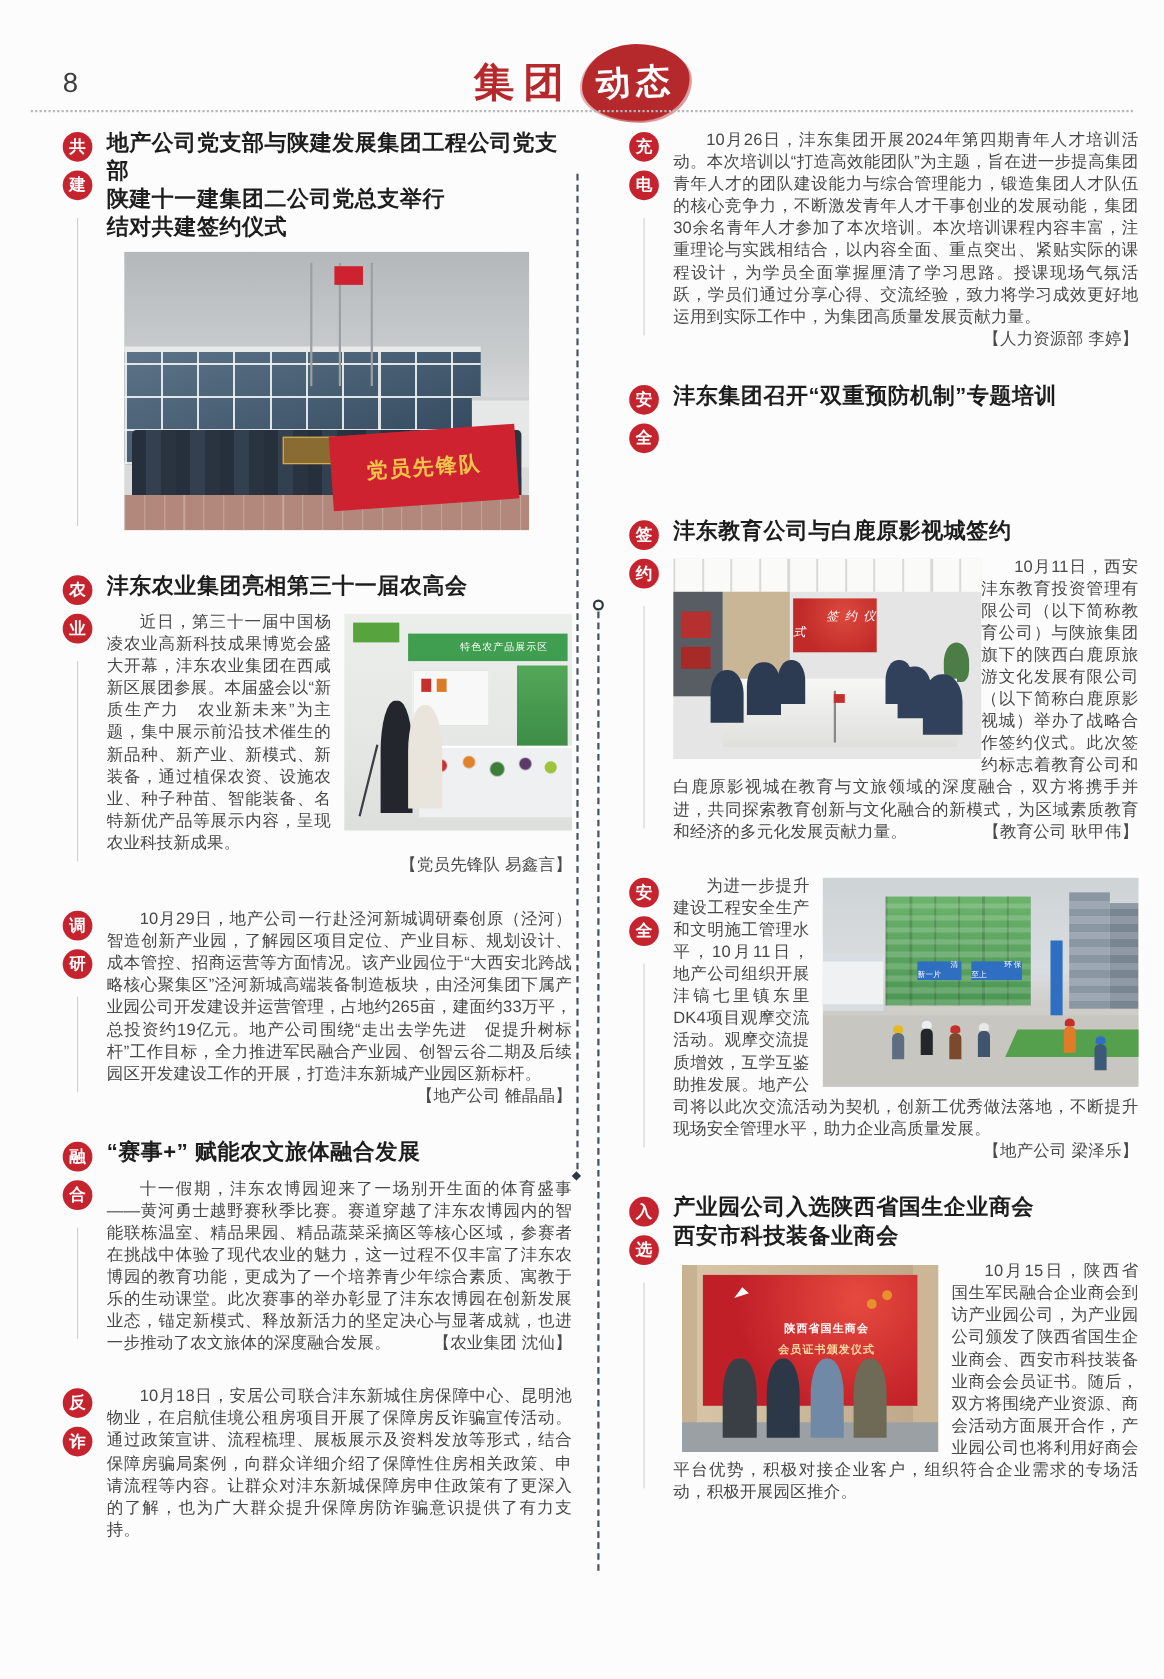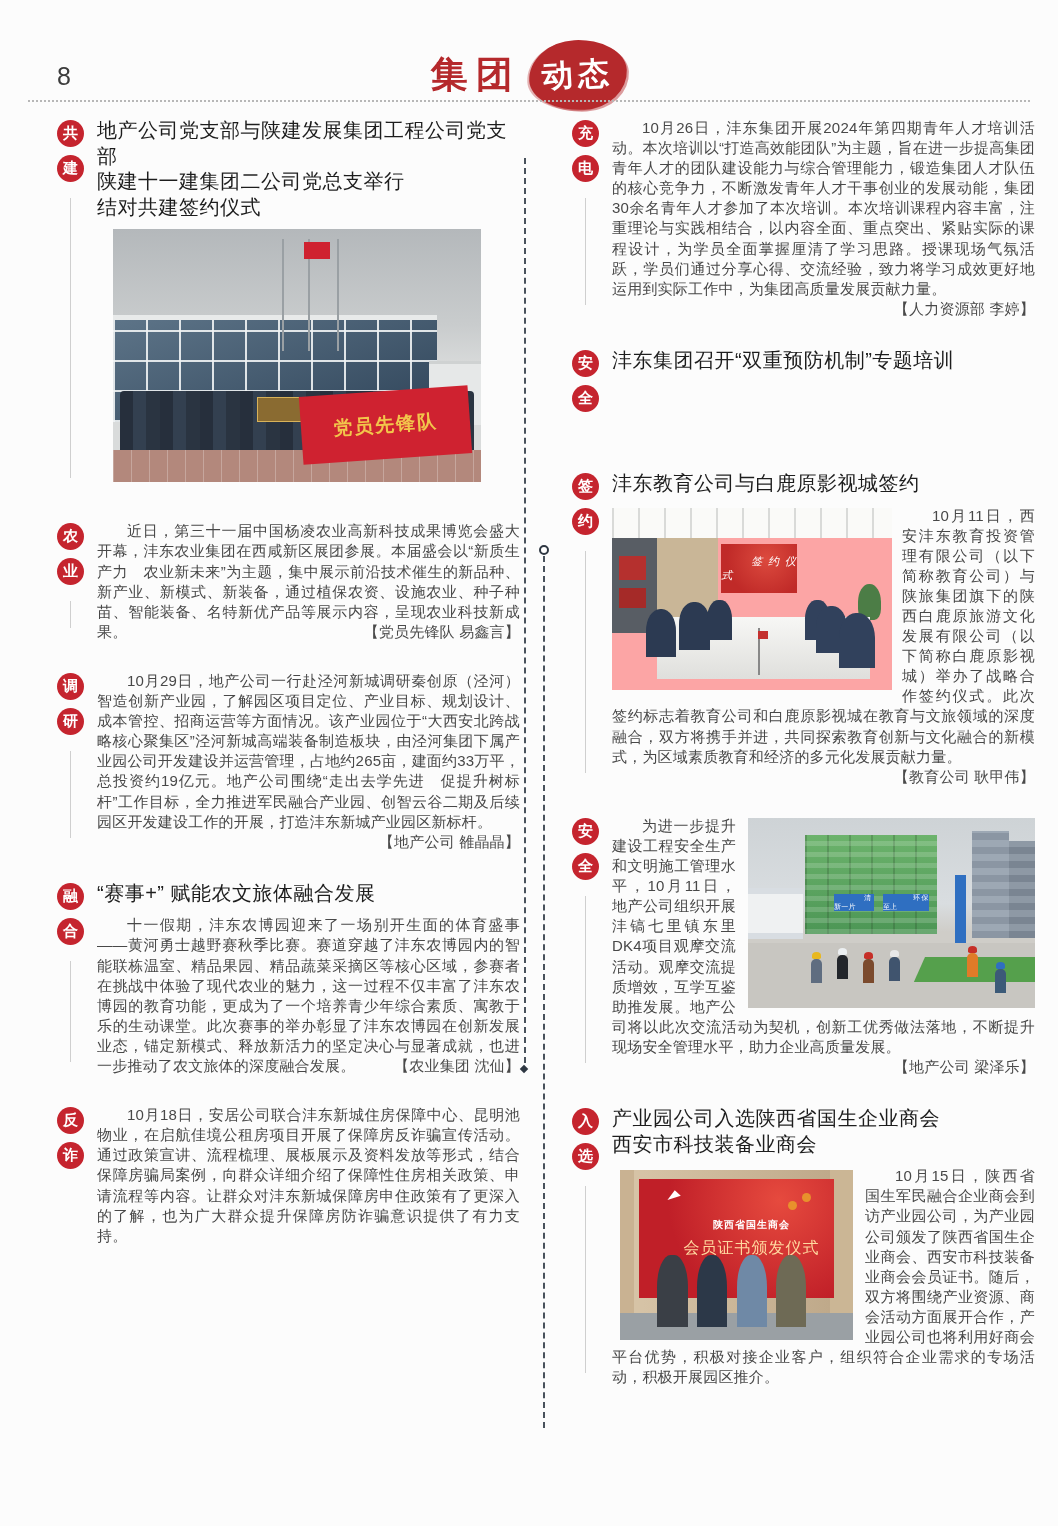--- a/index.html
+++ b/index.html
@@ -24,21 +24,21 @@
   .divider-b::before{content:'';position:absolute;left:-6px;top:-11px;width:6px;height:6px;border:2px solid #2e3742;border-radius:50%;background:#fff;}
   
   .col{position:absolute;top:118px;width:463px;}
   .col-left{left:57px;}
   .col-right{left:572px;}
   .article{display:grid;grid-template-columns:40px 1fr;margin-bottom:29px;}
   .badge-col{display:flex;flex-direction:column;align-items:flex-start;padding-top:2px;}
   .badge{width:27px;height:27px;border-radius:50%;background:#c5242e;color:#fff;font-size:15px;
     font-weight:700;display:flex;align-items:center;justify-content:center;margin-bottom:8px;}
   .rule{flex:1;width:1px;background:#cfcfcf;margin-left:13px;margin-top:8px;margin-bottom:14px;}
-  .title{margin:0 0 9px 0;font-size:20px;line-height:1.28;font-weight:400;color:#1d1d1d;white-space:pre-line;letter-spacing:.5px;}
+  .title{margin:0 0 9px 0;font-size:20px;line-height:1.28;font-weight:700;color:#1d1d1d;white-space:pre-line;letter-spacing:.5px;}
   .body{margin:0;font-size:15px;line-height:1.34;text-align:justify;color:#484848;letter-spacing:.2px;}
   .body::after{content:'';display:block;clear:both;}
   .indent{text-indent:2em;}
   .attr{float:right;color:#4a4a4a;}
   
   .photo{position:relative;overflow:hidden;background:#d8dadb;}
   .ph-block{position:absolute;}
   
   .p1{width:368px;height:253px;margin:4px 0 10px 16px;background:linear-gradient(#b4b8bb 0%,#c9cccd 38%,#d9dbdb 55%);}
   .p1 .building{left:0;right:12%;top:34%;height:40%;
@@ -70,21 +70,21 @@
   .p2 .produce{left:36%;right:2%;bottom:22%;height:16%;
      background:radial-gradient(circle at 10% 50%,#c92f2f 0 5px,transparent 6px),
        radial-gradient(circle at 30% 40%,#e0812d 0 5px,transparent 6px),
        radial-gradient(circle at 50% 60%,#3c7d3a 0 6px,transparent 7px),
        radial-gradient(circle at 70% 45%,#5b3a66 0 5px,transparent 6px),
        radial-gradient(circle at 88% 55%,#9ec43e 0 5px,transparent 6px);}
   .p2 .fig1{left:28%;bottom:10%;width:15%;height:48%;background:#e9e5dc;border-radius:45% 45% 0 0;}
   .p2 .fig2{left:16%;bottom:8%;width:14%;height:52%;background:#23262c;border-radius:45% 45% 0 0;}
   .p2 .tripod{left:10%;bottom:6%;width:2px;height:34%;background:#3a3d42;transform:rotate(14deg);}
   
-  .p3{float:left;width:280px;height:182px;margin:2px 10px 6px 0;background:#fca5a5;}
+  .p3{float:left;width:280px;height:182px;margin:2px 0 6px 0;background:#e5e5e5;}
   .p3 .ceiling{left:0;right:0;top:0;height:17%;
      background:repeating-linear-gradient(90deg,#d9dad8 0 2px,transparent 2px 26px),#fafaf8;}
   .p3 .woodwall{left:16%;top:17%;width:22%;height:44%;background:#c9b697;}
   .p3 .glass{left:0;top:17%;width:16%;height:52%;background:#585d64;}
   .p3 .glass i{position:absolute;left:15%;top:18%;width:60%;height:26%;background:#b5302e;}
   .p3 .glass b{position:absolute;left:15%;top:52%;width:60%;height:22%;background:#a52a28;}
   .p3 .screen{left:39%;top:20%;width:27%;height:27%;background:radial-gradient(circle at 60% 30%,#dc4a3e,#c02a28 70%);
      color:#fff;font-size:11px;font-style:italic;display:flex;align-items:center;justify-content:center;letter-spacing:1px;}
   .p3 .plant{right:4%;top:42%;width:8%;height:20%;background:#4c7d46;border-radius:50% 50% 30% 30%;}
   .p3 .table{left:16%;right:8%;bottom:6%;height:34%;background:linear-gradient(#f7f7f5,#dfdfdc);}
@@ -113,21 +113,21 @@
   .p4 .w2{left:31%;bottom:15%;background:#23262b;}.p4 .w2::before{background:#eceff1;}
   .p4 .w3{left:40%;bottom:13%;background:#7b4a2d;}.p4 .w3::before{background:#c62f28;}
   .p4 .w4{left:49%;bottom:14%;background:#40546e;}.p4 .w4::before{background:#e8e8e8;}
   .p4 .w5{right:10%;bottom:8%;background:#3c5a78;}.p4 .w5::before{background:#2f6fc1;}
   .p4 .w6{right:20%;bottom:16%;background:#e07b28;}.p4 .w6::before{background:#c62f28;}
   
   .p5{float:left;width:233px;height:170px;margin:4px 12px 6px 8px;background:linear-gradient(90deg,#c9b292 0 6%,#d6c3a6 6% 10%,#bfa98a 90%,#cbb695 90%);}
   .p5 .screen{left:8%;right:8%;top:5%;height:70%;background:radial-gradient(circle at 72% 18%,#e64a3e,#c01f28 65%);
      color:#fff;display:flex;flex-direction:column;align-items:center;justify-content:center;gap:5px;}
   .p5 .line1{font-size:10px;font-weight:700;letter-spacing:1px;}
-  .p5 .line2{font-size:16px;font-weight:400;color:#ffd9a0;letter-spacing:1px;}
+  .p5 .line2{font-size:10px;font-weight:700;color:#ffd9a0;letter-spacing:1px;}
   .p5 .lantern{position:absolute;right:12%;top:12%;width:9px;height:9px;border-radius:50%;background:#e8912c;box-shadow:-14px 8px 0 #e8912c;}
   .p5 .dove{position:absolute;left:14%;top:10%;width:0;height:0;border-left:10px solid transparent;border-right:4px solid transparent;border-bottom:7px solid #fff;transform:rotate(-18deg);}
   .p5 .stage{left:0;right:0;bottom:0;height:16%;background:#9aa0a4;}
   .p5 .s{position:absolute;bottom:8%;width:13%;height:42%;border-radius:45% 45% 0 0;}
   .p5 .s1{left:16%;background:#3a3f46;}
   .p5 .s2{left:33%;background:#2c3848;}
   .p5 .s3{left:50%;background:#6f89a6;}
   .p5 .s4{left:67%;background:#6e6a55;}
 </style>
 </head>
@@ -171,21 +171,36 @@
     </div>
   </div>
 
   <div class="article">
     <div class="badge-col">
       <div class="badge">农</div>
       <div class="badge">业</div>
       <div class="rule"></div>
     </div>
     <div class="content">
+      <h2 class="title">沣东农业集团亮相第三十一届农高会</h2>
       <p class="body indent">
+        <span class="photo p2" style="display:block;">
+          <span class="ph-block logo"></span>
+          <span class="ph-block head-band">特色农产品展示区</span>
+          <span class="ph-block poster">
+              <i></i>
+              <b></b>
+            </span>
+          <span class="ph-block green-poster"></span>
+          <span class="ph-block table"></span>
+          <span class="ph-block produce"></span>
+          <span class="ph-block tripod"></span>
+          <span class="ph-block fig2"></span>
+          <span class="ph-block fig1"></span>
+        </span>
         <span>近日，第三十一届中国杨凌农业高新科技成果博览会盛大开幕，沣东农业集团在西咸新区展团参展。本届盛会以“新质生产力　农业新未来”为主题，集中展示前沿技术催生的新品种、新产业、新模式、新装备，通过植保农资、设施农业、种子种苗、智能装备、名特新优产品等展示内容，呈现农业科技新成果。</span><span class="attr">【党员先锋队 易鑫言】</span>
       </p>
     </div>
   </div>
 
   <div class="article">
     <div class="badge-col">
       <div class="badge">调</div>
       <div class="badge">研</div>
       <div class="rule"></div>

